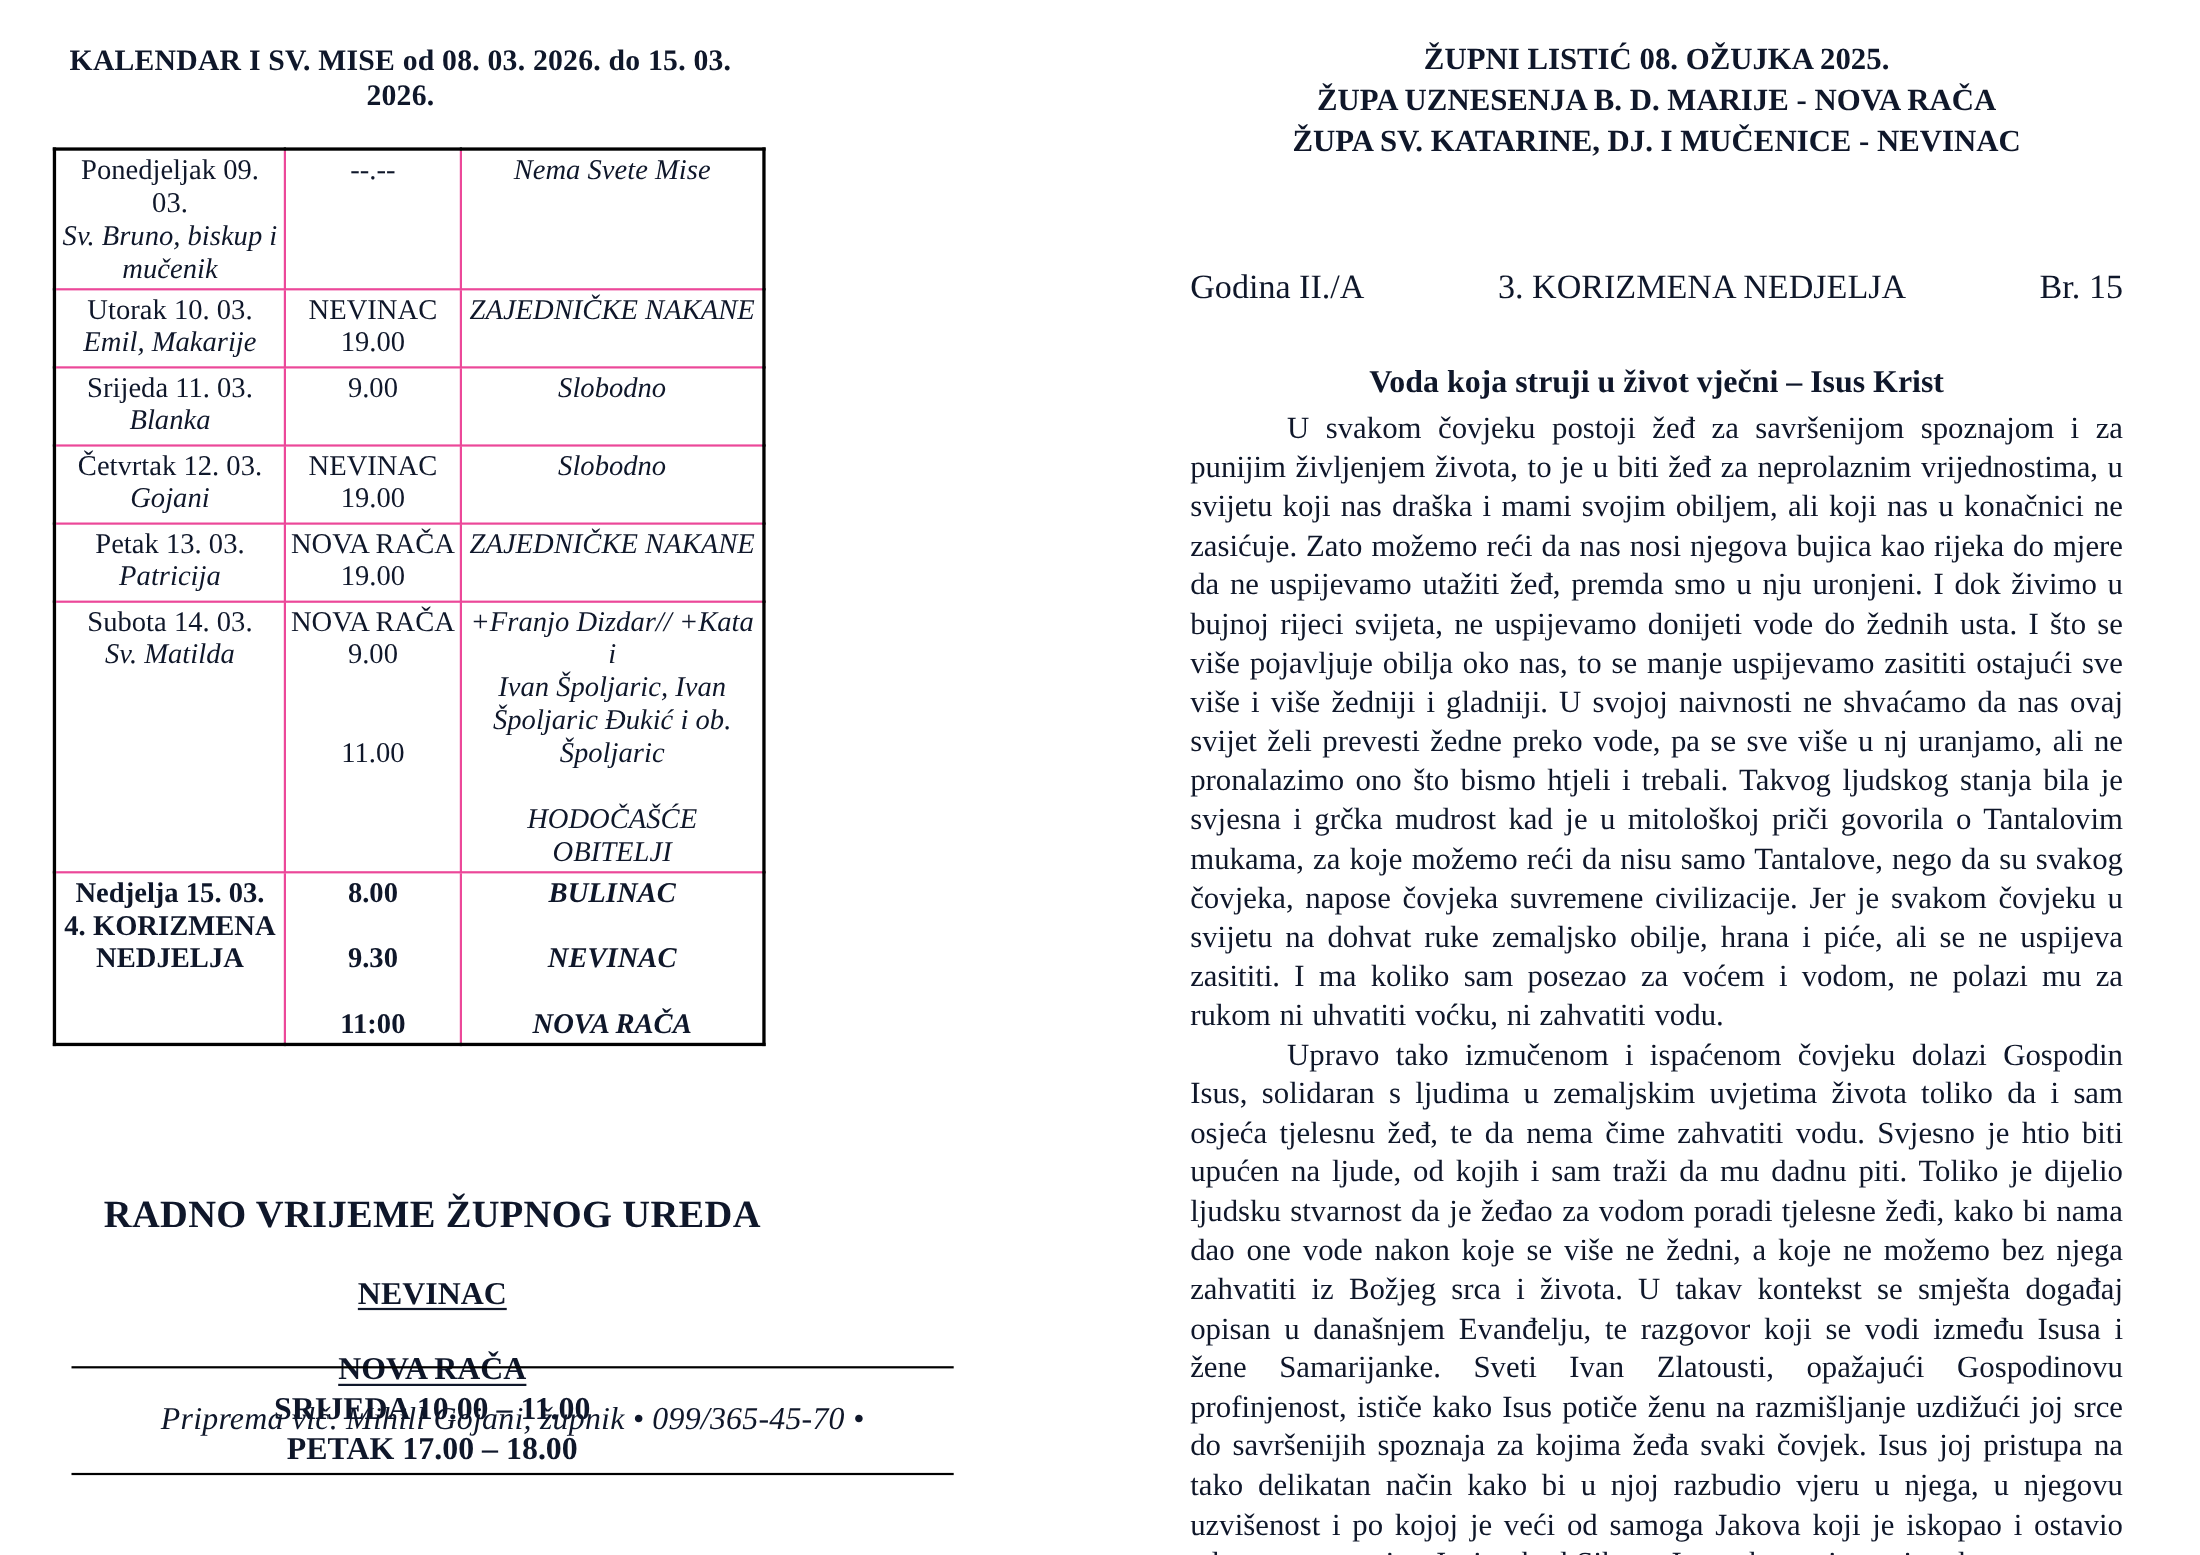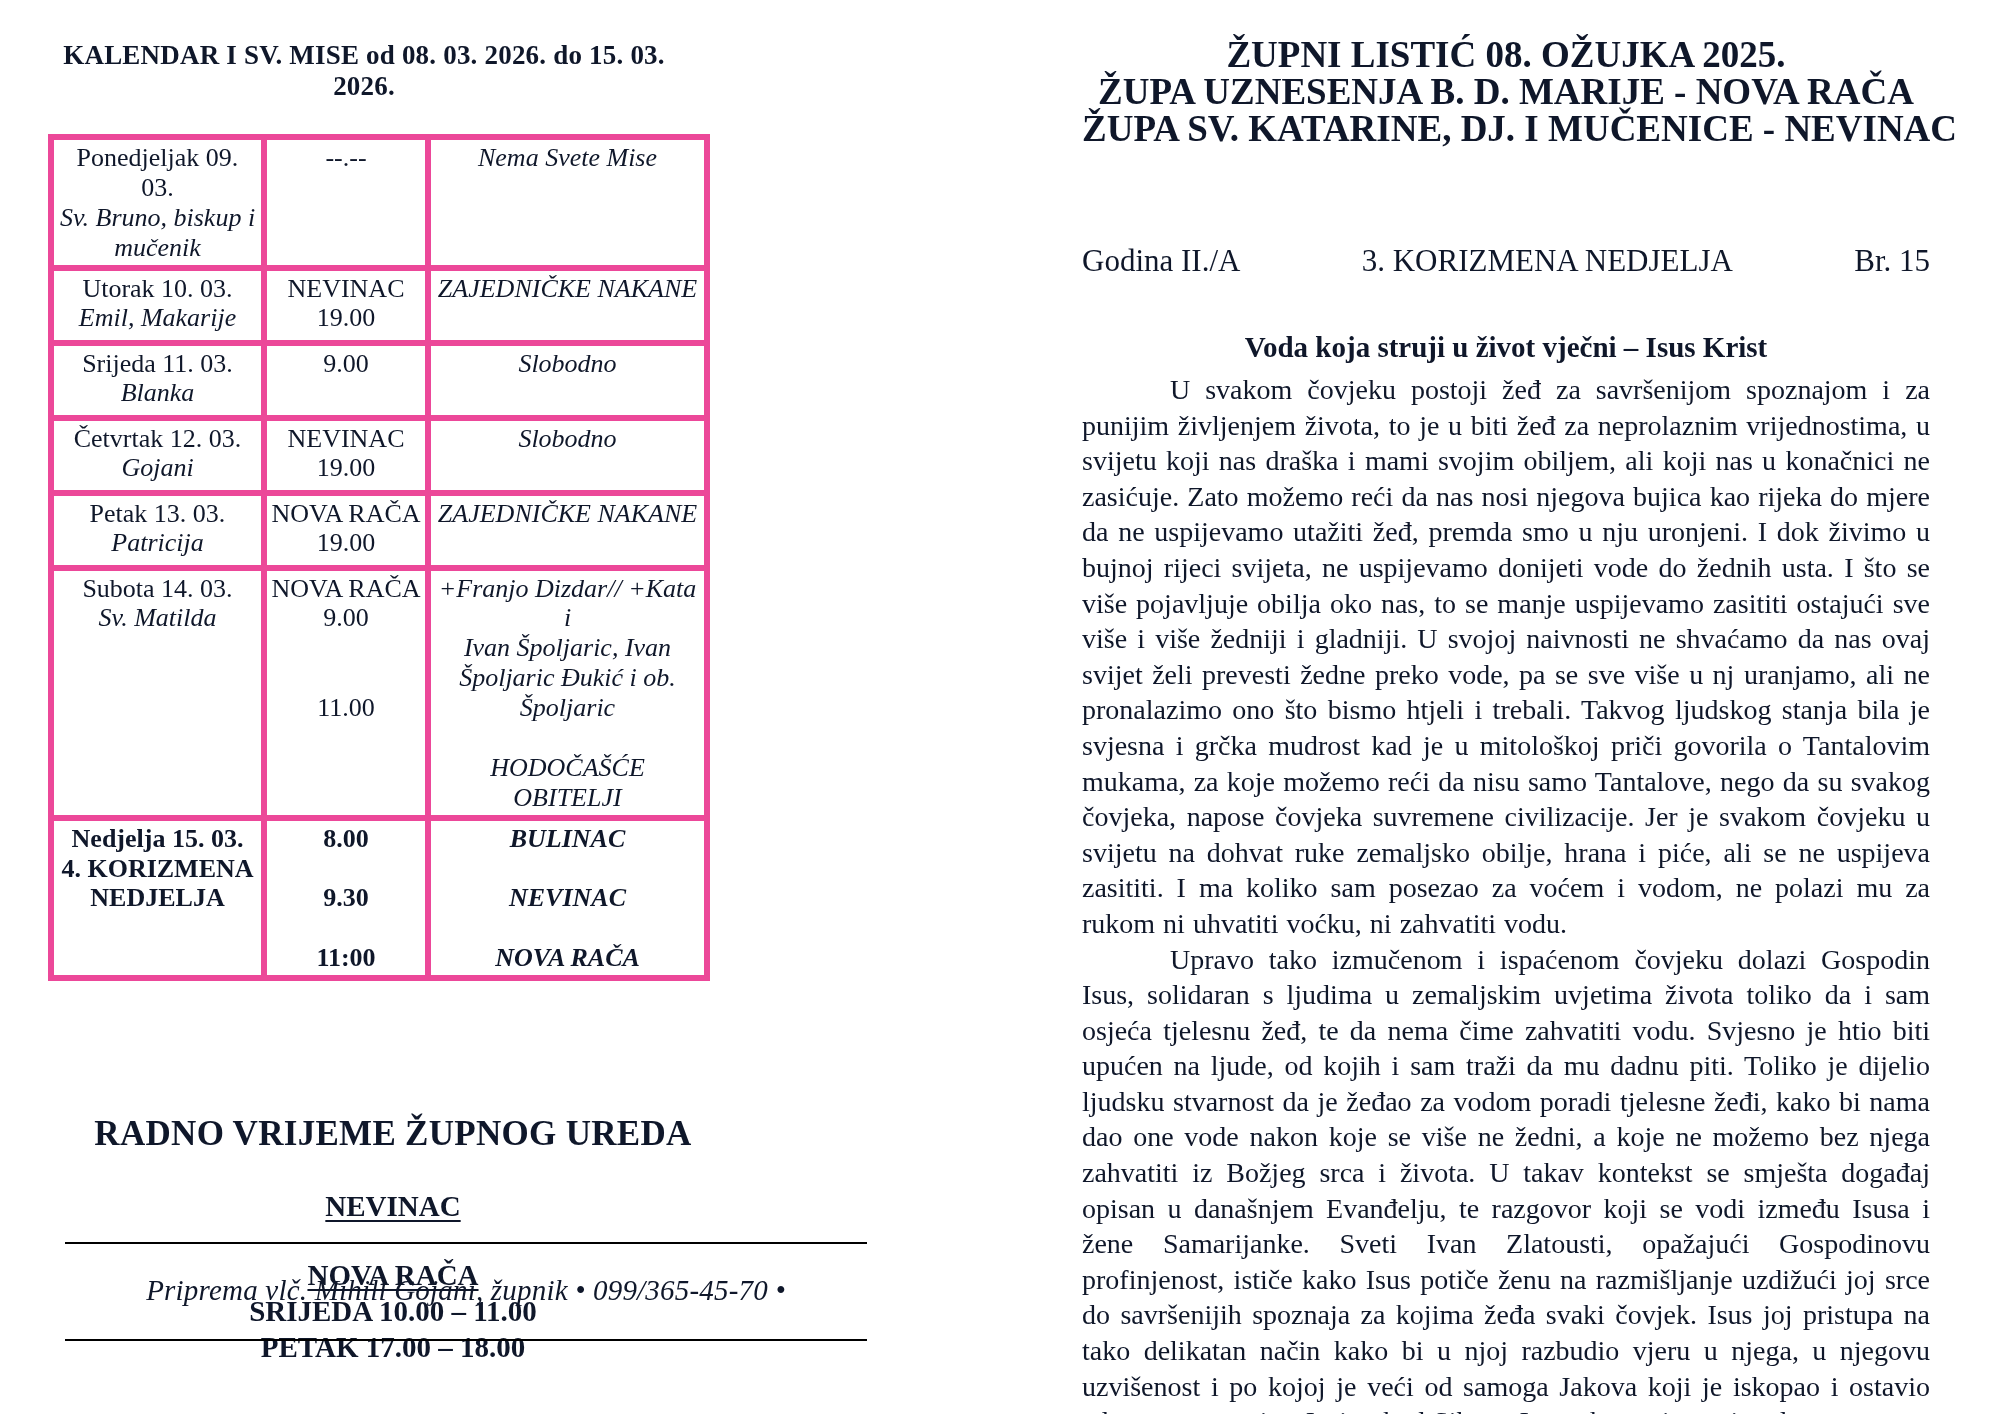--- a/index.html
+++ b/index.html
@@ -15,21 +15,21 @@
   .calendar-title {
     width:632px; text-align:center; font-weight:bold; font-size:27px;
     letter-spacing:0.2px; margin-bottom:32px;
   }
 
   table.calendar {
     border-collapse:collapse; width:632px; table-layout:fixed;
     border:3px solid #000;
   }
   table.calendar td {
-    border:6px solid #ec4899; vertical-align:top; text-align:center;
+    border:2px solid #ec4899; vertical-align:top; text-align:center;
     font-size:26px; line-height:1.15; padding:3px 4px 2px;
   }
   td.day-cell  { width:199px; }
   td.time-cell { width:150px; white-space:pre-line; }
   td.int-cell  { width:265px; white-space:pre-line;font-style:italic; }
   .saint { font-style:italic; white-space:pre-line; }
   tr.r0 td { height:86px; }
   tr.r1 td, tr.r2 td, tr.r3 td, tr.r4 td { height:64px; }
   tr.r5 td { height:170px; }
   tr.r6 td { height:138px; }
@@ -50,21 +50,21 @@
   .page-footer {
     position:absolute; left:17px; top:1202px; width:802px;
     border-top:2px solid #000; border-bottom:2px solid #000;
     padding:30px 0 32px; text-align:center;
     font-style:italic; font-size:29px; letter-spacing:0.2px;
   }
 
   
   .right-page { position:absolute; left:1082px; top:36px; width:848px; }
 
-  .masthead { text-align:center; font-weight:bold; font-size:37px; line-height:37px; }
+  .masthead { text-align:center; font-weight:bold; font-size:28px; line-height:37px; }
   .masthead div { white-space:nowrap; }
 
   .meta-row {
     display:flex; justify-content:space-between; align-items:baseline;
     margin-top:96px; font-size:31px;gap:30px;
   }
   .meta-row .mid { flex:1; text-align:center; }
 
   .article-title {
     text-align:center; font-weight:bold; font-size:29px; margin-top:52px;

